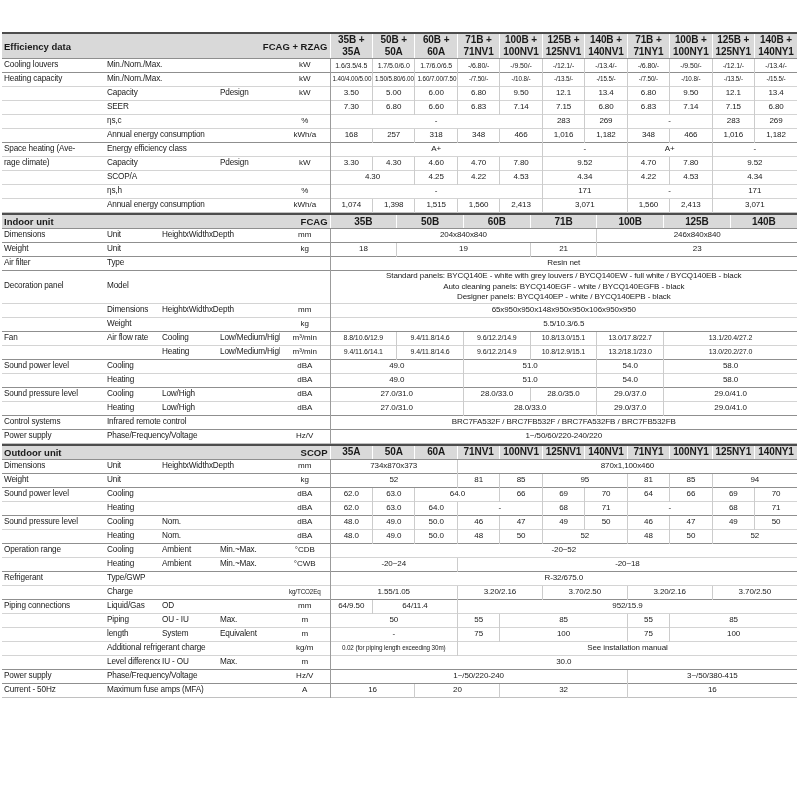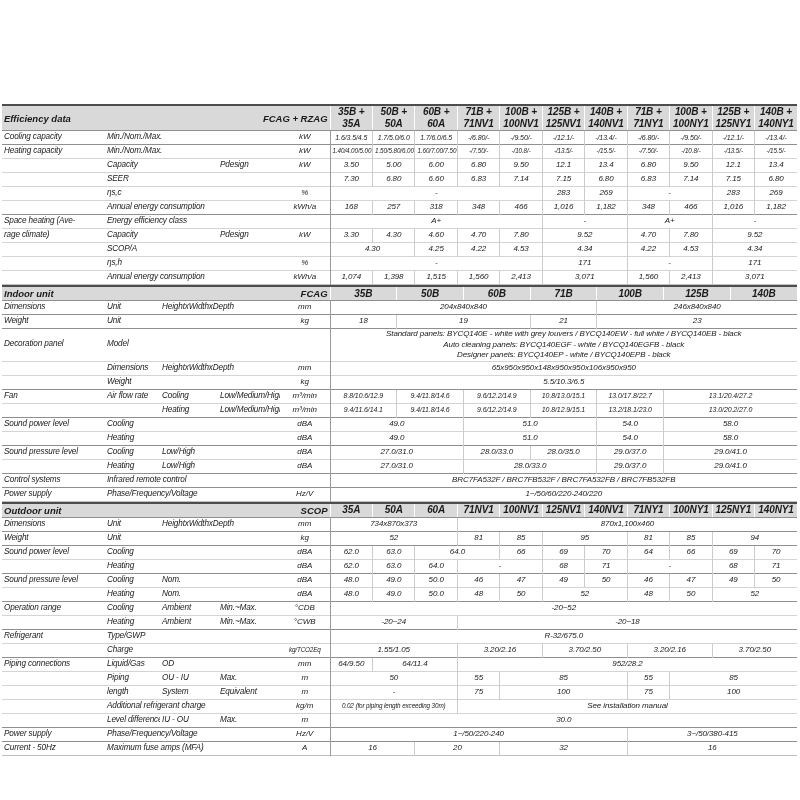--- a/index.html
+++ b/index.html
@@ -1,17 +1,17 @@
 <!DOCTYPE html>
 <html><head>
 <meta charset="utf-8">
 <style>
   html,body{margin:0;padding:0;background:#ffffff;}
   body{width:800px;height:800px;overflow:hidden;font-family:"Liberation Sans",sans-serif;color:#1a1a1a;}
-  .sheet{padding:104px 0 0 2px;font-style:italic;}
+  .sheet{padding:32px 0 0 2px;}
   table.spec{border-collapse:collapse;table-layout:fixed;width:795px;border-bottom:1px solid #c0c0c0;}
   table.spec th,table.spec td{padding:0 2px;margin:0;overflow:hidden;}
   tr.head th{background:#d9d9d9;border-top:2px solid #4d4d4d;border-bottom:1px solid #8f8f8f;font-weight:bold;height:13px;vertical-align:middle;}
   tr.head.tall th{height:24px;}
   .sec-title{text-align:left;font-size:9.5px;padding-left:3px;}
   .sec-model{text-align:right;font-size:9.5px;padding-right:4px;}
   .colhead{text-align:center;font-size:10px;line-height:1.2;white-space:pre-line;border-left:1px solid #ffffff;letter-spacing:-0.1px;}
   tbody td{height:13px;font-size:8px;border-top:1px solid #d4d4d4;vertical-align:middle;line-height:1.05;}
   tbody tr.grp td{border-top:1px solid #8f8f8f;}
   td.lab{text-align:left;font-size:8.2px;white-space:nowrap;letter-spacing:-0.15px;}
@@ -70,21 +70,21 @@
             <th class="colhead">100B +
 100NY1</th>
             <th class="colhead">125B +
 125NY1</th>
             <th class="colhead">140B +
 140NY1</th>
           </tr>
         </thead>
         <tbody>
           <tr class="grp">
-            <td class="lab main">Cooling capacity</td>
+            <td class="lab main">Cooling louvers</td>
             <td colspan="3" class="lab">Min./Nom./Max.</td>
             <td class="unit">kW</td>
             <td class="val sm">1.6/3.5/4.5</td>
             <td class="val sm">1.7/5.0/6.0</td>
             <td class="val sm">1.7/6.0/6.5</td>
             <td class="val sm">-/6.80/-</td>
             <td class="val sm">-/9.50/-</td>
             <td class="val sm">-/12.1/-</td>
             <td class="val sm">-/13.4/-</td>
             <td class="val sm">-/6.80/-</td>
@@ -270,20 +270,26 @@
           <tr class="grp">
             <td class="lab main">Weight</td>
             <td colspan="3" class="lab">Unit</td>
             <td class="unit">kg</td>
             <td class="val">18</td>
             <td colspan="2" class="val">19</td>
             <td class="val">21</td>
             <td colspan="3" class="val">23</td>
           </tr>
           <tr class="grp">
+            <td class="lab main">Air filter</td>
+            <td colspan="3" class="lab">Type</td>
+            <td class="unit"></td>
+            <td colspan="7" class="val">Resin net</td>
+          </tr>
+          <tr class="grp">
             <td class="lab main">Decoration panel</td>
             <td colspan="3" class="lab">Model</td>
             <td class="unit"></td>
             <td colspan="7" class="val ml">Standard panels: BYCQ140E - white with grey louvers / BYCQ140EW - full white / BYCQ140EB - black
 Auto cleaning panels: BYCQ140EGF - white / BYCQ140EGFB - black
 Designer panels: BYCQ140EP - white / BYCQ140EPB - black</td>
           </tr>
           <tr>
             <td class="lab main"></td>
             <td class="lab sml">Dimensions</td>
@@ -527,21 +533,21 @@
             <td colspan="2" class="val">3.20/2.16</td>
             <td colspan="2" class="val">3.70/2.50</td>
           </tr>
           <tr class="grp">
             <td class="lab main">Piping connections</td>
             <td class="lab">Liquid/Gas</td>
             <td colspan="2" class="lab">OD</td>
             <td class="unit">mm</td>
             <td class="val">64/9.50</td>
             <td colspan="2" class="val">64/11.4</td>
-            <td colspan="8" class="val">952/28.2</td>
+            <td colspan="8" class="val">952/15.9</td>
           </tr>
           <tr>
             <td class="lab main"></td>
             <td class="lab">Piping</td>
             <td class="lab">OU - IU</td>
             <td class="lab">Max.</td>
             <td class="unit">m</td>
             <td colspan="3" class="val">50</td>
             <td class="val">55</td>
             <td colspan="3" class="val">85</td>

